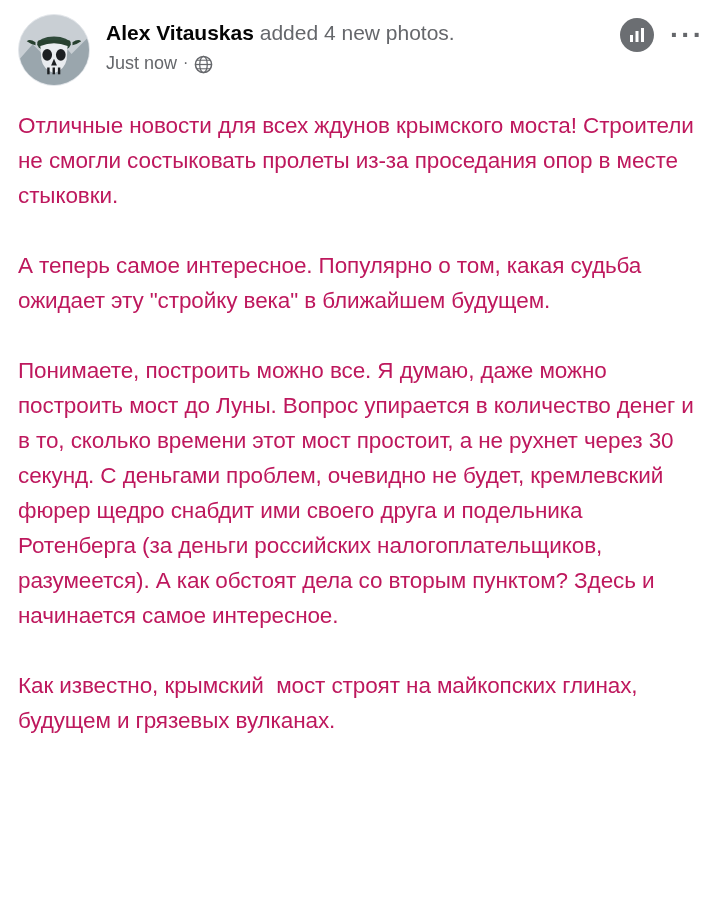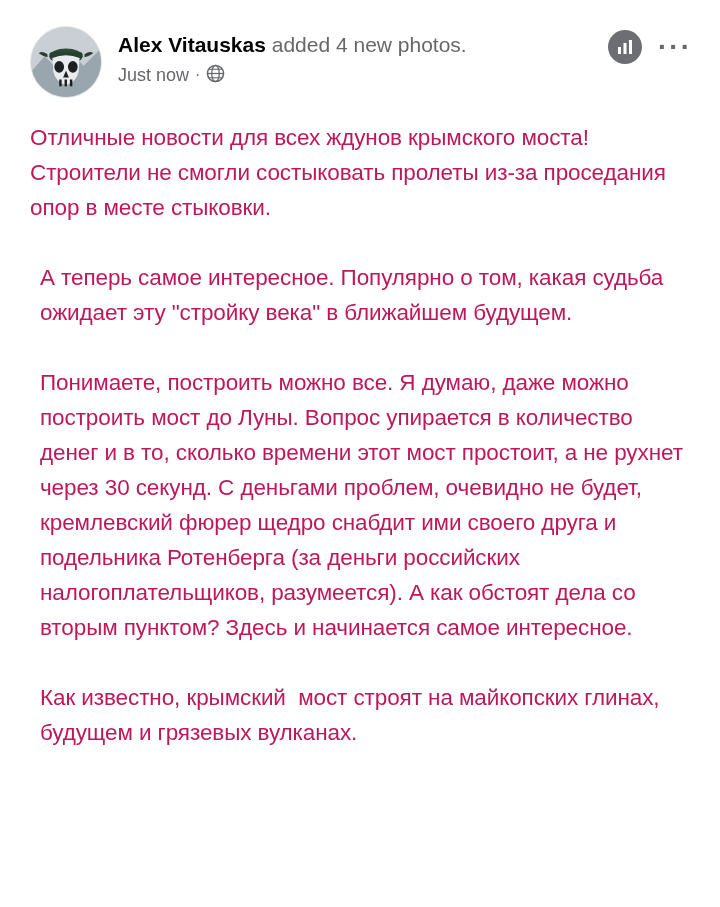--- a/index.html
+++ b/index.html
@@ -12,21 +12,21 @@
     background: #ffffff;
     font-family: "Liberation Sans", sans-serif;
     color: #050505;
     overflow: hidden;
   }
 
   .post {
     width: 720px;
     height: 654px;
     box-sizing: border-box;
-    padding: 12px;
+    padding: 0;
     position: relative;
     background: #ffffff;
   }
 
   
   .post-header {
     display: flex;
     align-items: flex-start;
     padding: 14px 18px 0 18px;
     position: relative;
@@ -59,21 +59,21 @@
     font-weight: 400;
     max-width: 400px;
   }
   .name-line .author {
     color: #050505;
     font-weight: bold;
   }
 
   .meta-line {
     display: flex;
-    align-items: flex-start;
+    align-items: flex-end;
     margin-top: 4px;
     color: #65676b;
     font-size: 18px;
     line-height: 22px;
   }
   .meta-sep {
     margin: 0 6px;
     color: #65676b;
     font-size: 16px;
   }
@@ -126,21 +126,20 @@
     line-height: 35px;
     color: #be185d;
     letter-spacing: -0.1px;
   }
   .para {
     margin: 0;
     white-space: pre-wrap;
   }
   .para + .para {
     margin-top: 35px;
-    margin-left: 10px;
   }
 </style>
 </head>
 <body>
 
 <div class="post">
 
   <div class="post-header">
 
     <div class="avatar">

